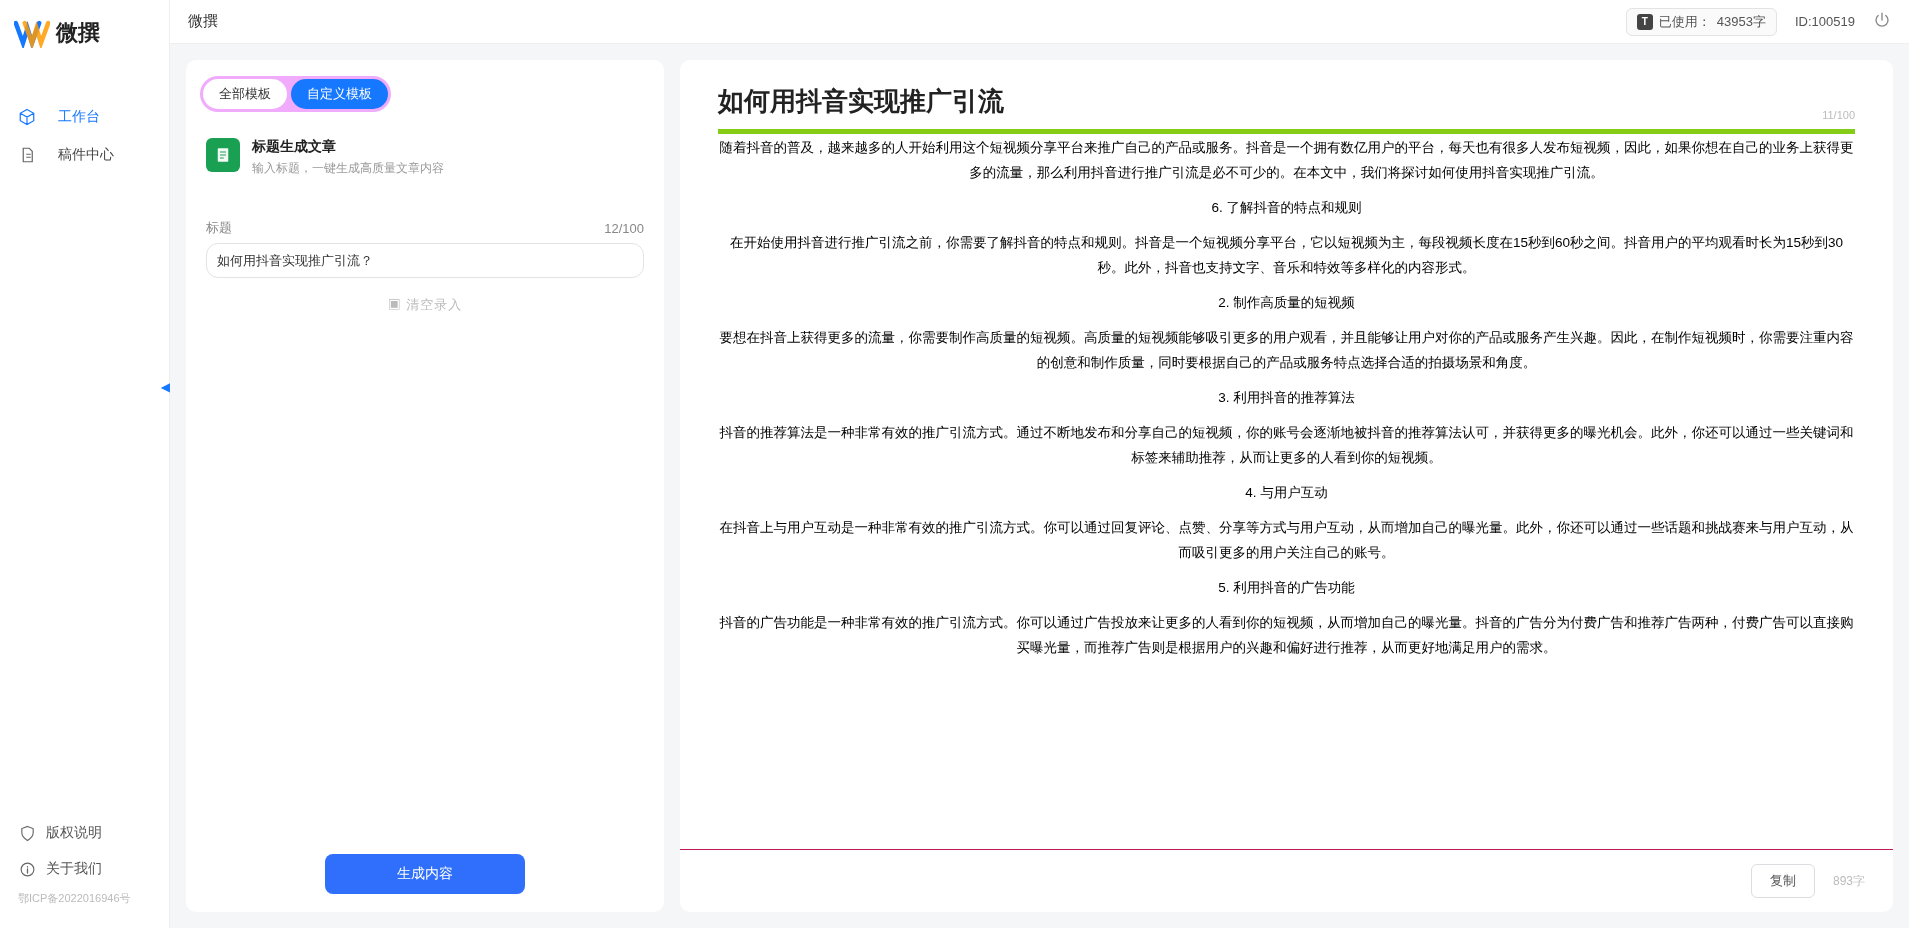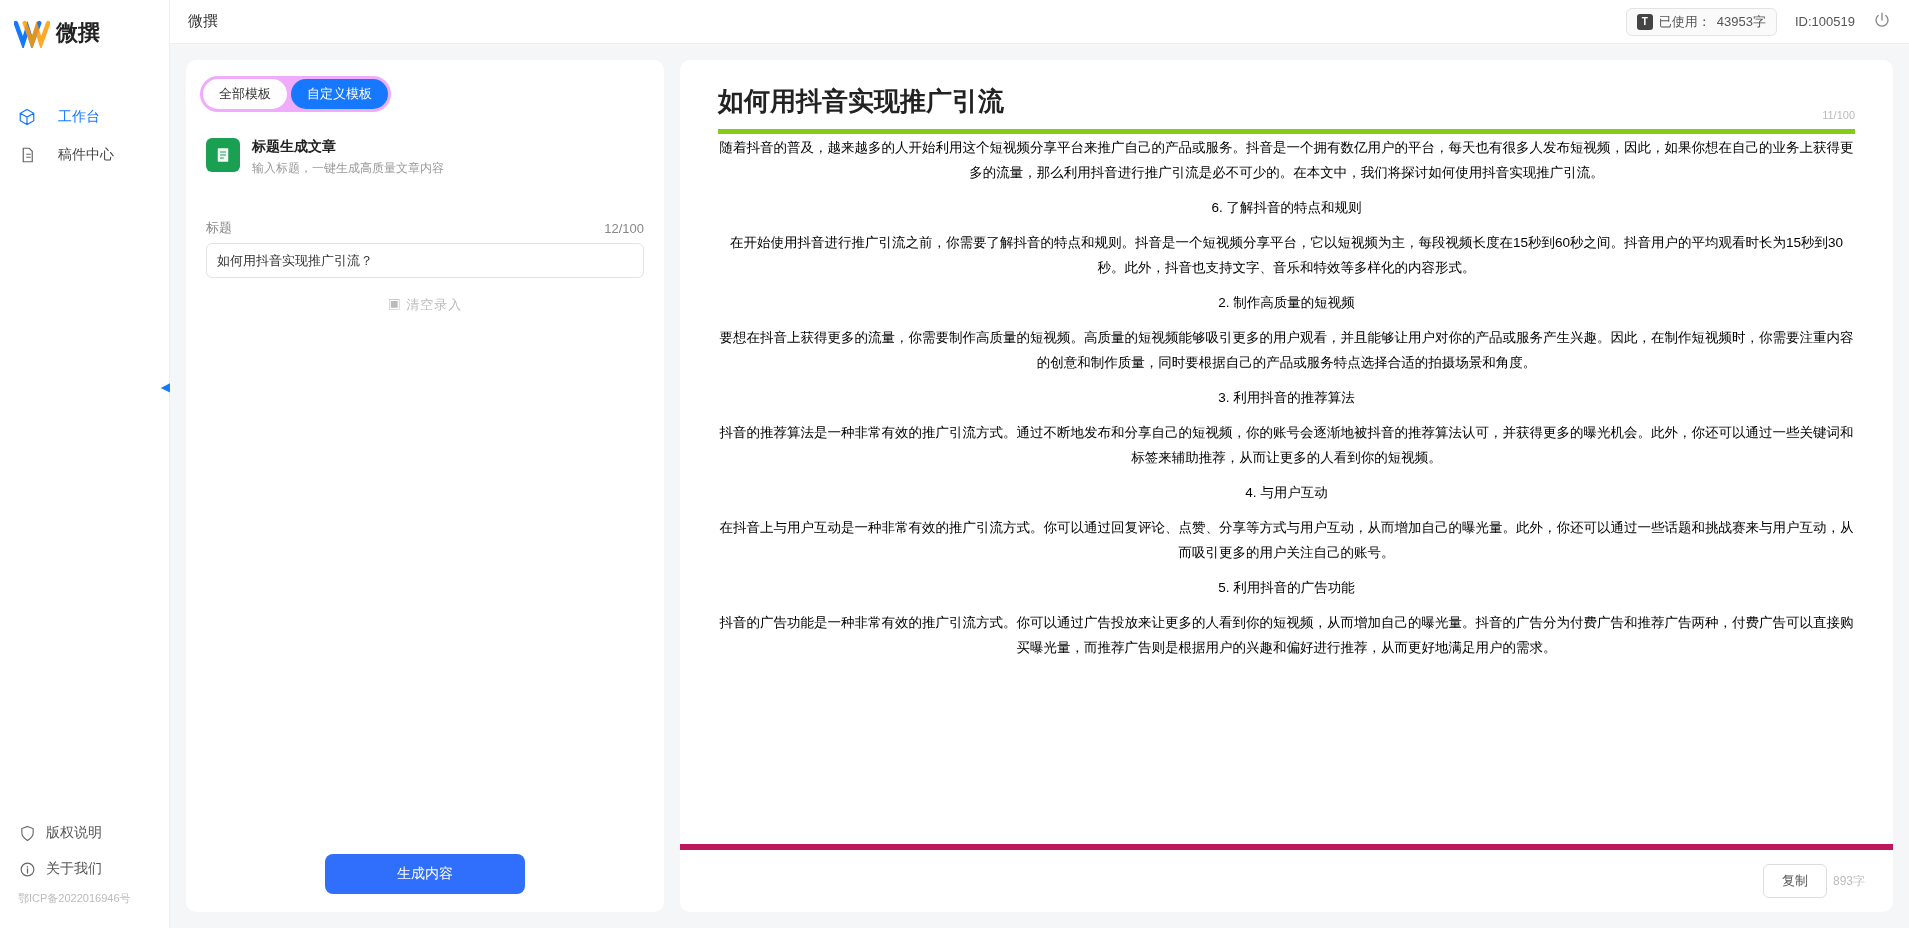--- a/index.html
+++ b/index.html
@@ -158,21 +158,21 @@
   display: flex; align-items: center; justify-content: center;
   color: #fff;
 }
 .template-title { font-size: 14px; font-weight: 600; color: #222; margin-bottom: 4px; }
 .template-desc { font-size: 12px; color: #999; }
 .form-area { padding: 0 20px; margin-top: 28px; }
 .form-label-row { display: flex; justify-content: space-between; align-items: center; color: #888; font-size: 13px; margin-bottom: 6px; }
 .form-input {
   width: 100%;
   border: 1px solid #e2e3e6;
-  border-radius: 6px;
+  border-radius: 12px;
   padding: 9px 10px;
   font-size: 13px;
   color: #333;
   outline: none;
 }
 .clear-row { text-align: center; margin-top: 18px; color: #bbb; font-size: 13px; letter-spacing: 1px; cursor: pointer; }
 .panel-left-footer { margin-top: auto; padding: 16px 20px 18px; display: flex; justify-content: center; }
 .generate-btn {
   background: #2f6ffb;
   color: #fff;
@@ -199,23 +199,23 @@
 .output-title {
   font-family: "Songti SC","SimSun",serif;
   font-size: 26px;
   font-weight: 600;
   color: #222;
 }
 .title-count { position: absolute; right: 0; bottom: 8px; color: #bbb; font-size: 11px; }
 .output-body { font-size: 13.5px; line-height: 1.85; color: #000000; text-align: center; }
 .output-body p { margin-bottom: 10px; }
 .panel-right-footer {
-  border-top: 6px solid #be185d;
+  border-top: 1px solid #be185d;
   padding: 14px 28px;
-  display: flex; justify-content: flex-end; align-items: center; gap: 6px;
+  display: flex; justify-content: flex-end; align-items: center; gap: 18px;
 }
 .copy-btn {
   border: 1px solid #dcdde0;
   background: #fff;
   color: #555;
   padding: 7px 18px;
   border-radius: 6px;
   font-size: 13px;
   cursor: pointer;
 }

